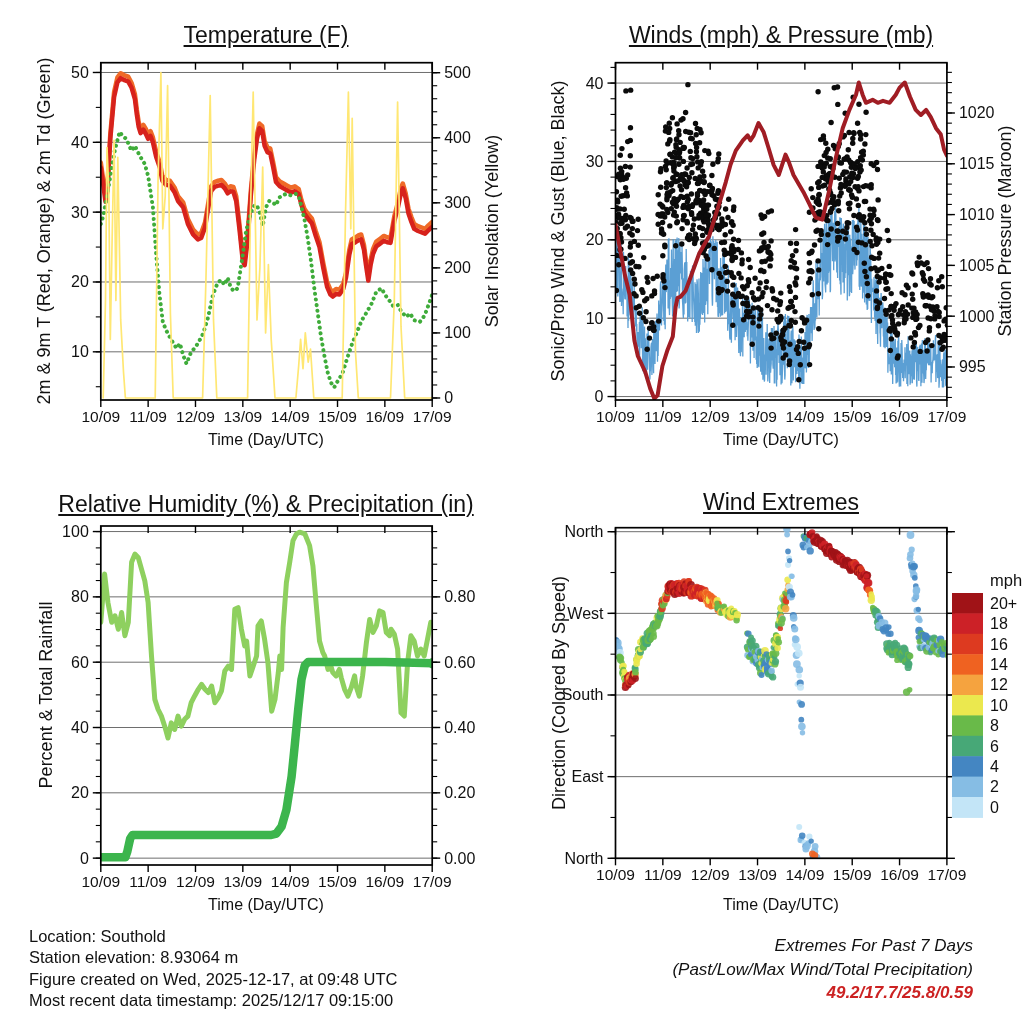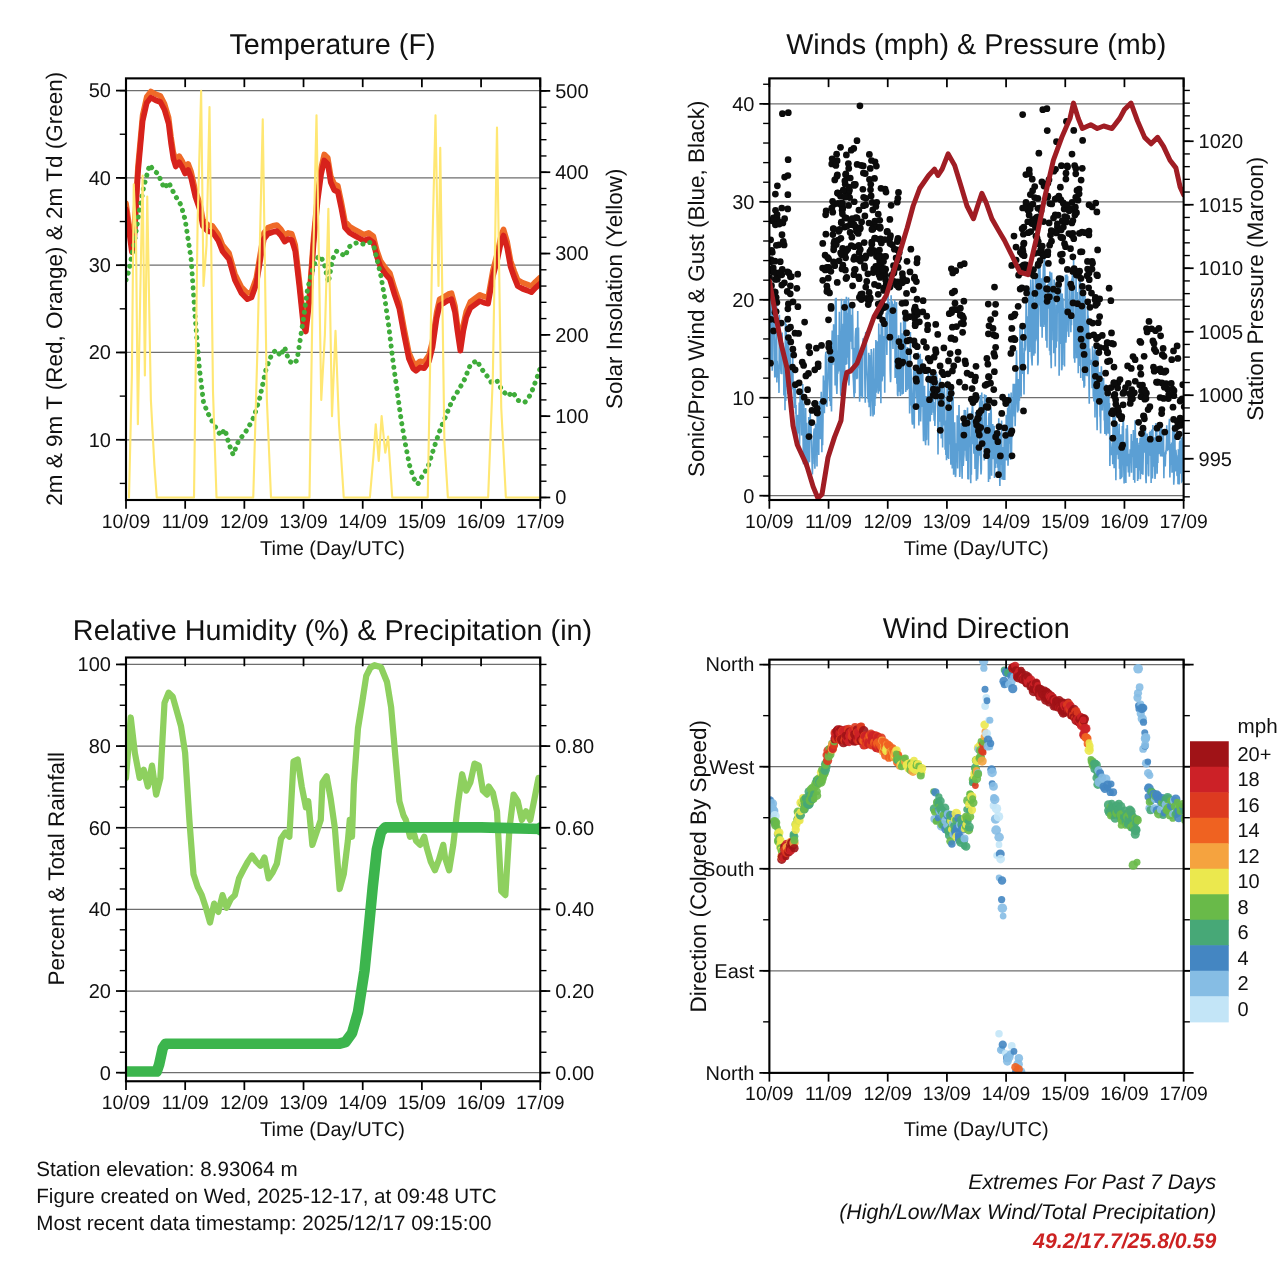--- a/index.html
+++ b/index.html
@@ -1,19 +1,19 @@
 <!DOCTYPE html>
 <html><head>
 <meta charset="utf-8">
 <style>
   html,body{margin:0;padding:0;background:#fff;}
   #canvas{position:relative;width:1024px;height:1024px;background:#ffffff;
           font-family:"Liberation Sans",sans-serif;color:#111;overflow:hidden;}
   #plots{position:absolute;left:0;top:0;}
-  .chart-title{position:absolute;transform:translateX(-50%);font-size:23px;white-space:nowrap;}
+  .chart-title{position:absolute;transform:translateX(-50%);font-size:23px;white-space:nowrap;text-decoration:underline;}
   .x-title{position:absolute;transform:translateX(-50%);font-size:16px;white-space:nowrap;}
   .y-title{position:absolute;transform:translate(-50%,-50%) rotate(-90deg);font-size:18px;white-space:nowrap;}
   .footer-left{position:absolute;left:29px;top:926px;font-size:16.5px;line-height:21.3px;}
   .footer-right{position:absolute;right:51px;top:934px;font-size:17px;line-height:23.5px;text-align:right;font-style:italic;}
   .extremes-values{font-weight:bold;}
 </style>
 </head>
 <body>
 
 <div id="canvas">
@@ -2345,38 +2345,39 @@
         <rect x="952" y="776.6" width="31" height="20.9" fill="#86bde4"></rect>
         <text x="990" y="792.3000000000001" text-anchor="start" font-size="16" font-family="Liberation Sans, sans-serif" fill="#111">2</text>
         <rect x="952" y="797" width="31" height="20.9" fill="#c3e5f7"></rect>
         <text x="990" y="812.7" text-anchor="start" font-size="16" font-family="Liberation Sans, sans-serif" fill="#111">0</text>
       </g>
     </svg>
 
   <div class="chart-title" style="left:266px;top:22px">Temperature (F)</div>
   <div class="chart-title" style="left:266px;top:491px">Relative Humidity (%) &amp; Precipitation (in)</div>
   <div class="chart-title" style="left:781px;top:22px">Winds (mph) &amp; Pressure (mb)</div>
-  <div class="chart-title" style="left:781px;top:489px">Wind Direction</div>
+  <div class="chart-title" style="left:781px;top:489px">Wind Extremes</div>
 
   <div class="x-title" style="left:266px;top:431px">Time (Day/UTC)</div>
   <div class="x-title" style="left:781px;top:431px">Time (Day/UTC)</div>
   <div class="x-title" style="left:266px;top:896px">Time (Day/UTC)</div>
   <div class="x-title" style="left:781px;top:896px">Time (Day/UTC)</div>
 
   <div class="y-title" style="left:44px;top:231px">2m &amp; 9m T (Red, Orange) &amp; 2m Td (Green)</div>
   <div class="y-title" style="left:492px;top:231px">Solar Insolation (Yellow)</div>
   <div class="y-title" style="left:558px;top:231px">Sonic/Prop Wind &amp; Gust (Blue, Black)</div>
   <div class="y-title" style="left:1005px;top:231px">Station Pressure (Maroon)</div>
   <div class="y-title" style="left:46px;top:695px">Percent &amp; Total Rainfall</div>
   <div class="y-title" style="left:559px;top:693px">Direction (Colored By Speed)</div>
 
   <div class="footer-left">
+    <div>Location: Southold</div>
     <div>Station elevation: 8.93064 m</div>
     <div>Figure created on Wed, 2025-12-17, at 09:48 UTC</div>
     <div>Most recent data timestamp: 2025/12/17 09:15:00</div>
   </div>
 
   <div class="footer-right">
     <div>Extremes For Past 7 Days</div>
-    <div>(High/Low/Max Wind/Total Precipitation)</div>
+    <div>(Past/Low/Max Wind/Total Precipitation)</div>
     <div class="extremes-values" id="extremes-values" style="color: rgb(204, 34, 34);">49.2/17.7/25.8/0.59</div>
   </div>
 </div>
 
 </body></html>

